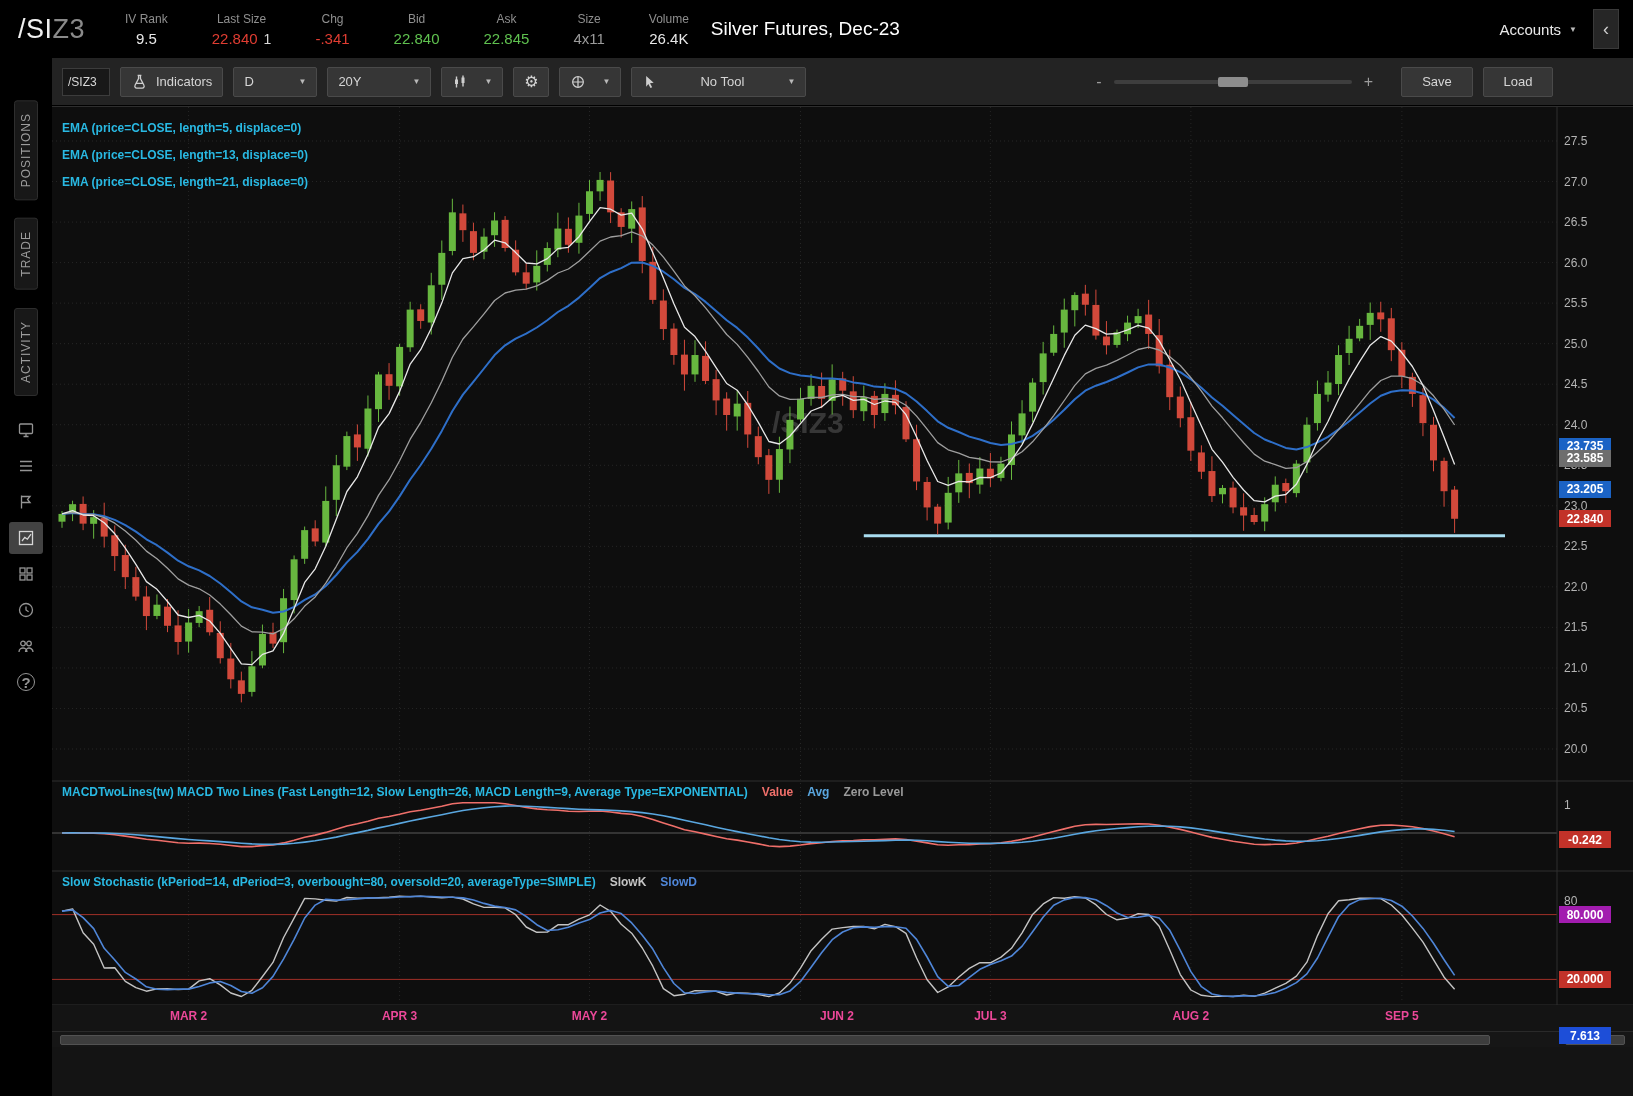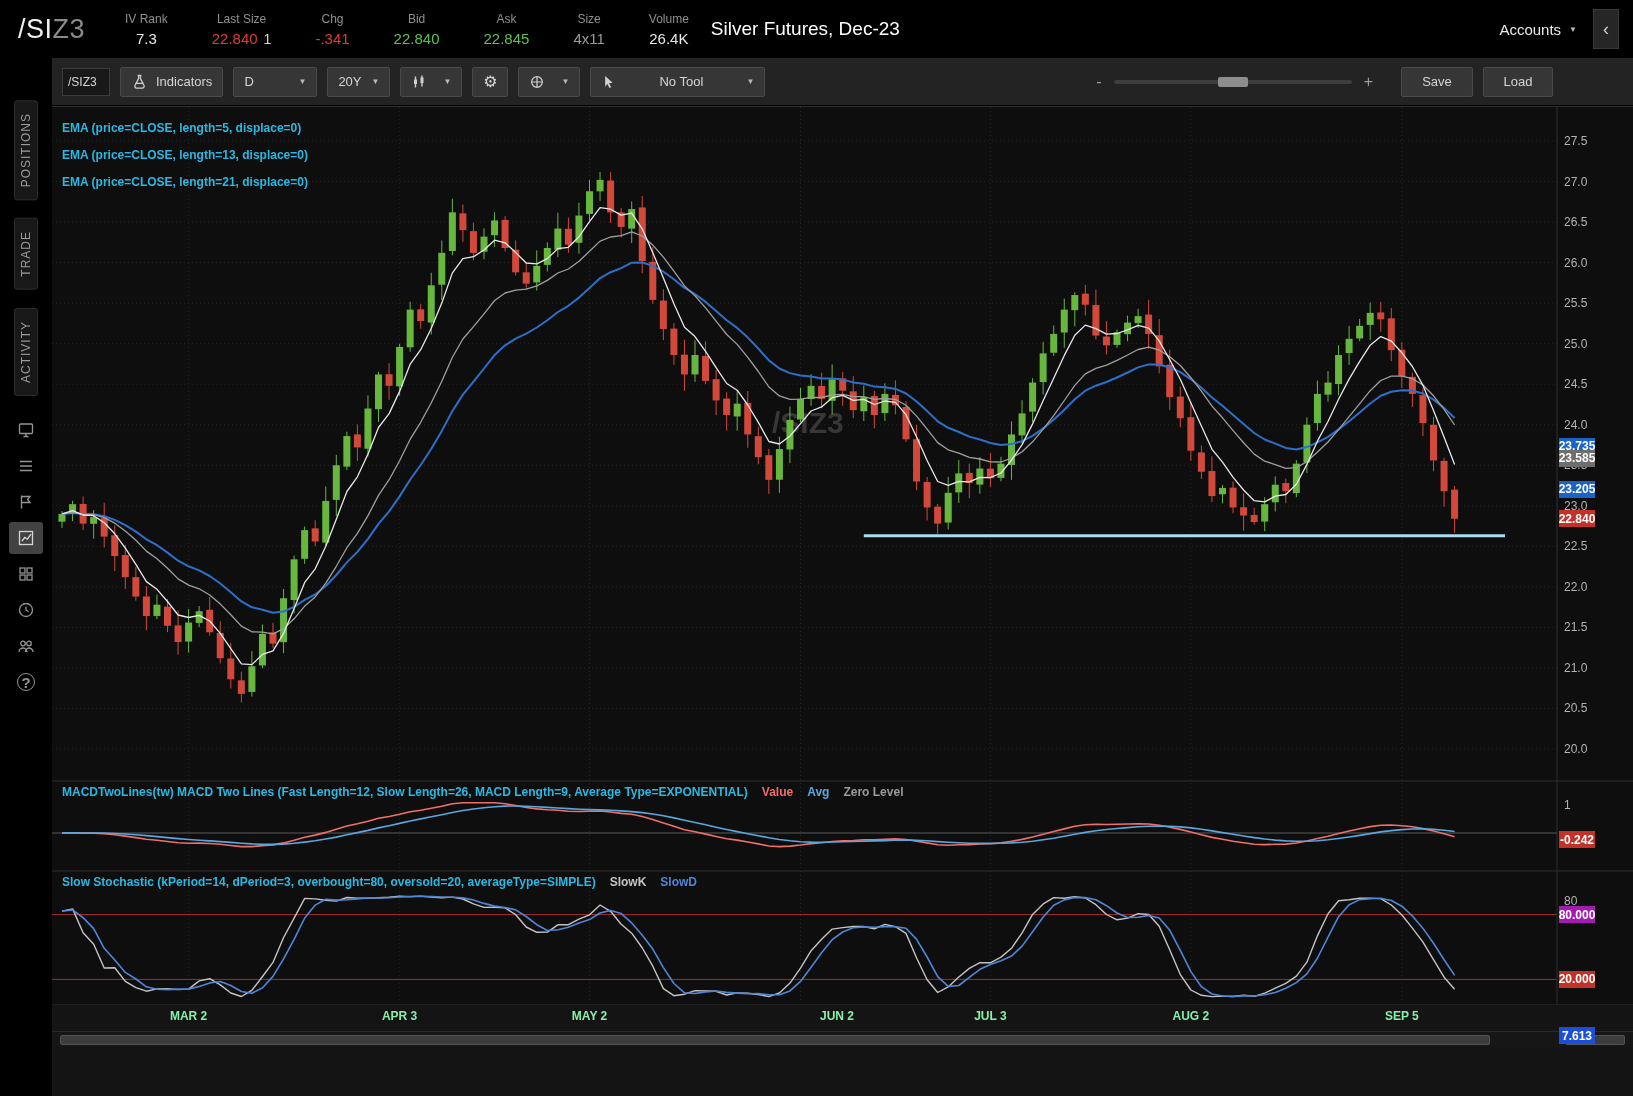--- a/index.html
+++ b/index.html
@@ -37,58 +37,58 @@
 
   .main { flex:1; display:flex; flex-direction:column; background:#141414; }
 
   
   .toolbar { height:48px; flex:none; background:#232323; border-bottom:1px solid #000; display:flex; align-items:center; gap:10px; padding:0 10px; }
   .tb-input { width:48px; height:28px; background:#181818; border:1px solid #3c3c3c; color:#d8d8d8; font-size:12px; display:flex; align-items:center; padding:0 5px; overflow:hidden; white-space:nowrap; }
   .tb-btn { height:30px; background:#363636; border:1px solid #4a4a4a; border-radius:2px; color:#d5d5d5; font-size:13px;
     display:flex; align-items:center; gap:8px; padding:0 10px; font-family:inherit; cursor:pointer; }
   .tb-btn svg { stroke:#cfcfcf; fill:none; stroke-width:1.4; }
   .tb-btn.spread { justify-content:space-between; }
-  .w-d { width:84px; } .w-r { width:63px; } .w-ct { width:62px; } .w-dr { width:62px; }
+  .w-d { width:84px; } .w-r { width:104px; } .w-ct { width:62px; } .w-dr { width:62px; }
   .w-tool { width:175px; }
   .tb-gear { width:36px; justify-content:center; font-size:16px; }
   .zoom { margin-left:auto; display:flex; align-items:center; gap:12px; margin-right:18px; }
   .zbtn { color:#9b9b9b; font-size:16px; cursor:pointer; }
   .track { width:238px; height:4px; background:#3e3e3e; border-radius:2px; position:relative; }
   .thumb { position:absolute; left:44%; top:-3px; width:30px; height:10px; background:#8d8d8d; border-radius:2px; }
   .savebtn { width:72px; justify-content:center; }
   .loadbtn { width:70px; justify-content:center; margin-right:70px; }
 
   
   .chart-wrap { position:relative; height:899px; flex:none; background:#0e0e0e; border-top:1px solid #2e2e2e; }
   #chart-svg { position:absolute; left:0; top:0; font-family:"Liberation Sans", sans-serif; }
   .ema-labels { position:absolute; left:10px; top:8px; line-height:27px; font-size:12px; font-weight:bold; z-index:5; }
   .panel-label { position:absolute; left:10px; display:flex; gap:14px; font-size:12px; font-weight:bold; z-index:5; white-space:nowrap; }
   .macd-label { top:678px; } .stoch-label { top:768px; }
-  .tag { position:absolute; left:1507px; width:36px; height:17px; font-size:12px; font-weight:bold; color:#fff;
+  .tag { position:absolute; left:1507px; width:52px; height:17px; font-size:12px; font-weight:bold; color:#fff;
     display:flex; align-items:center; justify-content:center; z-index:6; }
 
   .timeline { position:relative; height:24px; flex:none; background:#141414; }
-  .tl-lbl { position:absolute; top:4px; transform:translateX(-50%); font-size:12px; font-weight:bold; color:#86efac; white-space:nowrap; }
+  .tl-lbl { position:absolute; top:4px; transform:translateX(-50%); font-size:12px; font-weight:bold; color:#ec4899; white-space:nowrap; }
 
   .scrollbar { position:relative; height:16px; flex:none; background:#161616; border-top:1px solid #2a2a2a; margin-top:2px; }
   .sb-handle { position:absolute; left:8px; top:3px; width:1430px; height:10px; background:#3d3d3d; border:1px solid #525252; border-radius:2px; }
   .sb-stub { position:absolute; right:8px; top:3px; width:60px; height:10px; background:#3d3d3d; border:1px solid #525252; border-radius:2px; }
   .footer-fill { flex:1; background:#141414; }
 </style>
 </head>
 <body>
 
 <header class="topbar">
   <div class="symbol">
     <span class="sym-main">/SI</span><span class="sym-suffix">Z3</span>
   </div>
   <div class="stats" id="header-stats">
       <div class="stat">
         <div class="lbl">IV Rank</div>
-        <div class="val c-white">7.3</div>
+        <div class="val c-white">9.5</div>
       </div>
       <div class="stat">
         <div class="lbl">Last Size</div>
         <div class="val c-red">22.840<span class="extra">1</span></div>
       </div>
       <div class="stat">
         <div class="lbl">Chg</div>
         <div class="val c-red">-.341</div>
       </div>
       <div class="stat">

